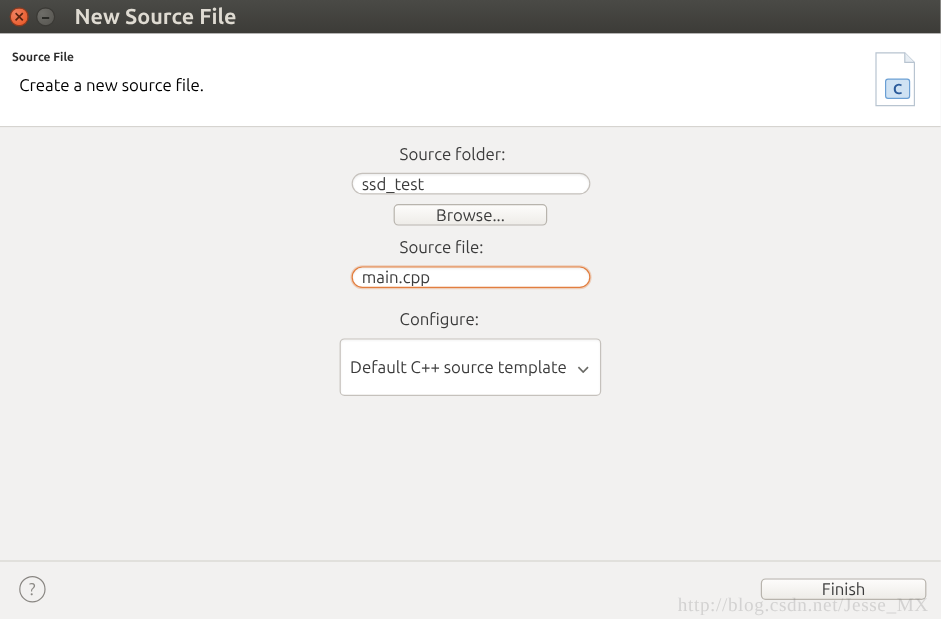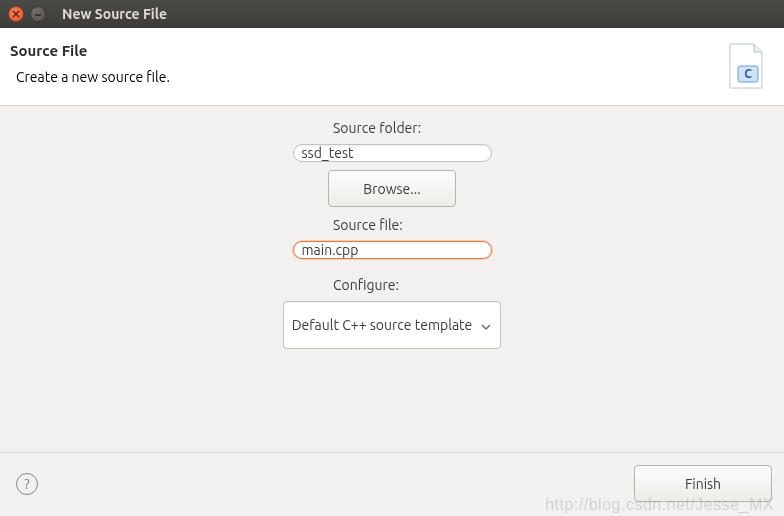--- a/index.html
+++ b/index.html
@@ -41,34 +41,34 @@
       background: radial-gradient(circle at 30% 30%, #f08060, #e95420);
       border: 1px solid #8c3a1f;
     }
     .win-min {
       background: radial-gradient(circle at 30% 30%, #6e6d68, #55544f);
       border: 1px solid #3a3935;
     }
     .title-text {
       color: #dfdbd2;
       font-weight: bold;
-      font-size: 14px;
+      font-size: 18px;
       margin-left: 8px;
     }
     .header-area {
       background: #ffffff;
       padding: 14px 18px 14px 10px;
       display: flex;
       align-items: flex-start;
       justify-content: space-between;
       border-bottom: 1px solid #d6d4d0;
       min-height: 78px;
     }
     .header-text h1 {
-      font-size: 15px;
+      font-size: 10px;
       font-weight: bold;
       margin-bottom: 10px;
       color: #2c2c2c;
     }
     .header-text p {
       font-size: 14px;
       color: #000000;
       margin-left: 6px;
     }
     .header-icon {
@@ -128,21 +128,21 @@
       box-shadow: inset 0 1px 2px rgba(0,0,0,0.05);
     }
     .select-arrow {
       position: absolute;
       right: 10px;
       top: 50%;
       transform: translateY(-50%);
       pointer-events: none;
     }
     .btn {
-      height: 37px;
+      height: 18px;
       min-width: 128px;
       border: 1px solid #b8b4ad;
       border-radius: 4px;
       background: linear-gradient(to bottom, #fdfcfb 0%, #eeece8 100%);
       font-size: 14px;
       font-family: inherit;
       color: #3c3c3c;
       cursor: pointer;
       padding: 0 14px;
     }
@@ -172,21 +172,21 @@
     }
     .footer .btn {
       min-width: 138px;
     }
     .watermark {
       position: absolute;
       right: 10px;
       bottom: 2px;
       font-size: 16px;
       color: rgba(120,120,120,0.25);
-      font-family: Liberation Sans, sans-serif;
+      font-family: Liberation Serif, serif;
       letter-spacing: 0.5px;
       pointer-events: none;
     }
   </style>
 </head>
 <body>
 
 <div class="titlebar">
   <div class="window-controls">
     <div class="win-btn win-close">

